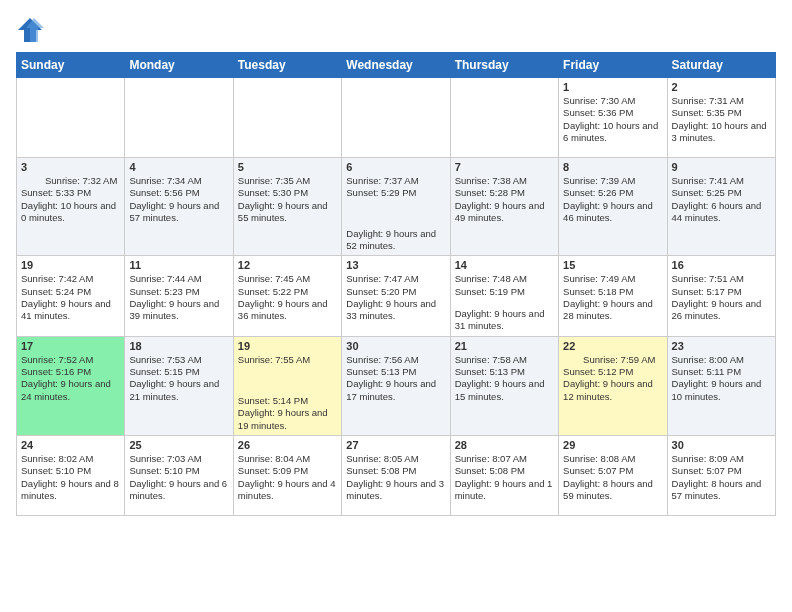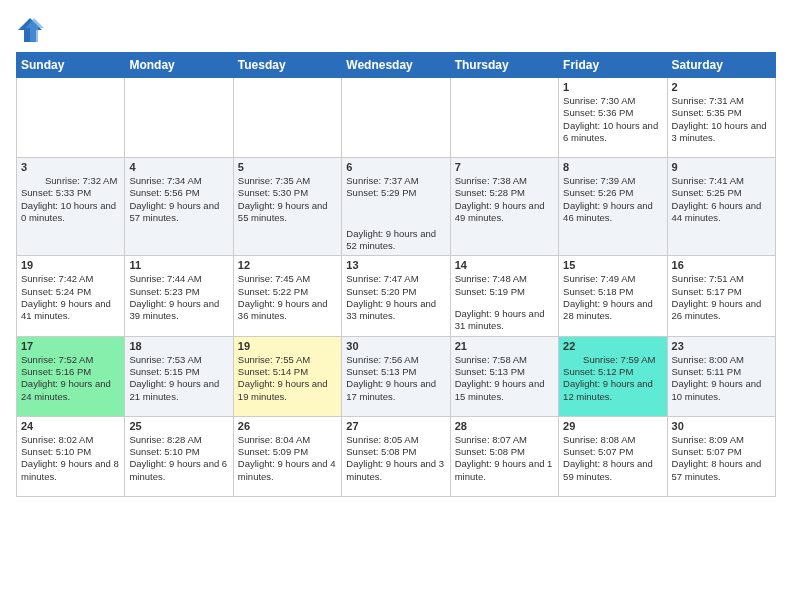--- a/index.html
+++ b/index.html
@@ -243,36 +243,36 @@
           </td>
           <td style="background: rgb(240, 244, 248);">
             <span class="day-num">18</span>
             <div style="line-height: 1.3;">Sunrise: 7:53 AM</div>
             <div style="line-height: 1.3;">Sunset: 5:15 PM</div>
             <div style="line-height: 1.3;">Daylight: 9 hours and 21 minutes.</div>
           </td>
           <td style="background: #fef9c3;">
             <span class="day-num">19</span>
             <div style="line-height: 1.3;">Sunrise: 7:55 AM</div>
-            <div style="line-height: 1.3;">Sunset: 5:14 PM</div>
+            <div style="line-height: 1.3; margin-top: 29px;">Sunset: 5:14 PM</div>
             <div style="line-height: 1.3;">Daylight: 9 hours and 19 minutes.</div>
           </td>
           <td style="background: rgb(240, 244, 248);">
             <span class="day-num">30</span>
             <div style="line-height: 1.3;">Sunrise: 7:56 AM</div>
             <div style="line-height: 1.3;">Sunset: 5:13 PM</div>
             <div style="line-height: 1.3;">Daylight: 9 hours and 17 minutes.</div>
           </td>
           <td style="background: rgb(240, 244, 248);">
             <span class="day-num">21</span>
             <div style="line-height: 1.3;">Sunrise: 7:58 AM</div>
             <div style="line-height: 1.3;">Sunset: 5:13 PM</div>
             <div style="line-height: 1.3;">Daylight: 9 hours and 15 minutes.</div>
           </td>
-          <td style="background: #5eead4;">
+          <td style="background: #fef9c3;">
             <span class="day-num">22</span>
             <div style="line-height: 1.3; margin-left: 20px;">Sunrise: 7:59 AM</div>
             <div style="line-height: 1.3;">Sunset: 5:12 PM</div>
             <div style="line-height: 1.3;">Daylight: 9 hours and 12 minutes.</div>
           </td>
           <td style="background: rgb(240, 244, 248);">
             <span class="day-num">23</span>
             <div style="line-height: 1.3;">Sunrise: 8:00 AM</div>
             <div style="line-height: 1.3;">Sunset: 5:11 PM</div>
             <div style="line-height: 1.3;">Daylight: 9 hours and 10 minutes.</div>
@@ -280,21 +280,21 @@
         </tr>
         <tr>
           <td>
             <span class="day-num">24</span>
             <div style="line-height: 1.3;">Sunrise: 8:02 AM</div>
             <div style="line-height: 1.3;">Sunset: 5:10 PM</div>
             <div style="line-height: 1.3;">Daylight: 9 hours and 8 minutes.</div>
           </td>
           <td>
             <span class="day-num">25</span>
-            <div style="line-height: 1.3;">Sunrise: 8:28 AM</div>
+            <div style="line-height: 1.3;">Sunrise: 7:03 AM</div>
             <div style="line-height: 1.3;">Sunset: 5:10 PM</div>
             <div style="line-height: 1.3;">Daylight: 9 hours and 6 minutes.</div>
           </td>
           <td>
             <span class="day-num">26</span>
             <div style="line-height: 1.3;">Sunrise: 8:04 AM</div>
             <div style="line-height: 1.3;">Sunset: 5:09 PM</div>
             <div style="line-height: 1.3;">Daylight: 9 hours and 4 minutes.</div>
           </td>
           <td>

